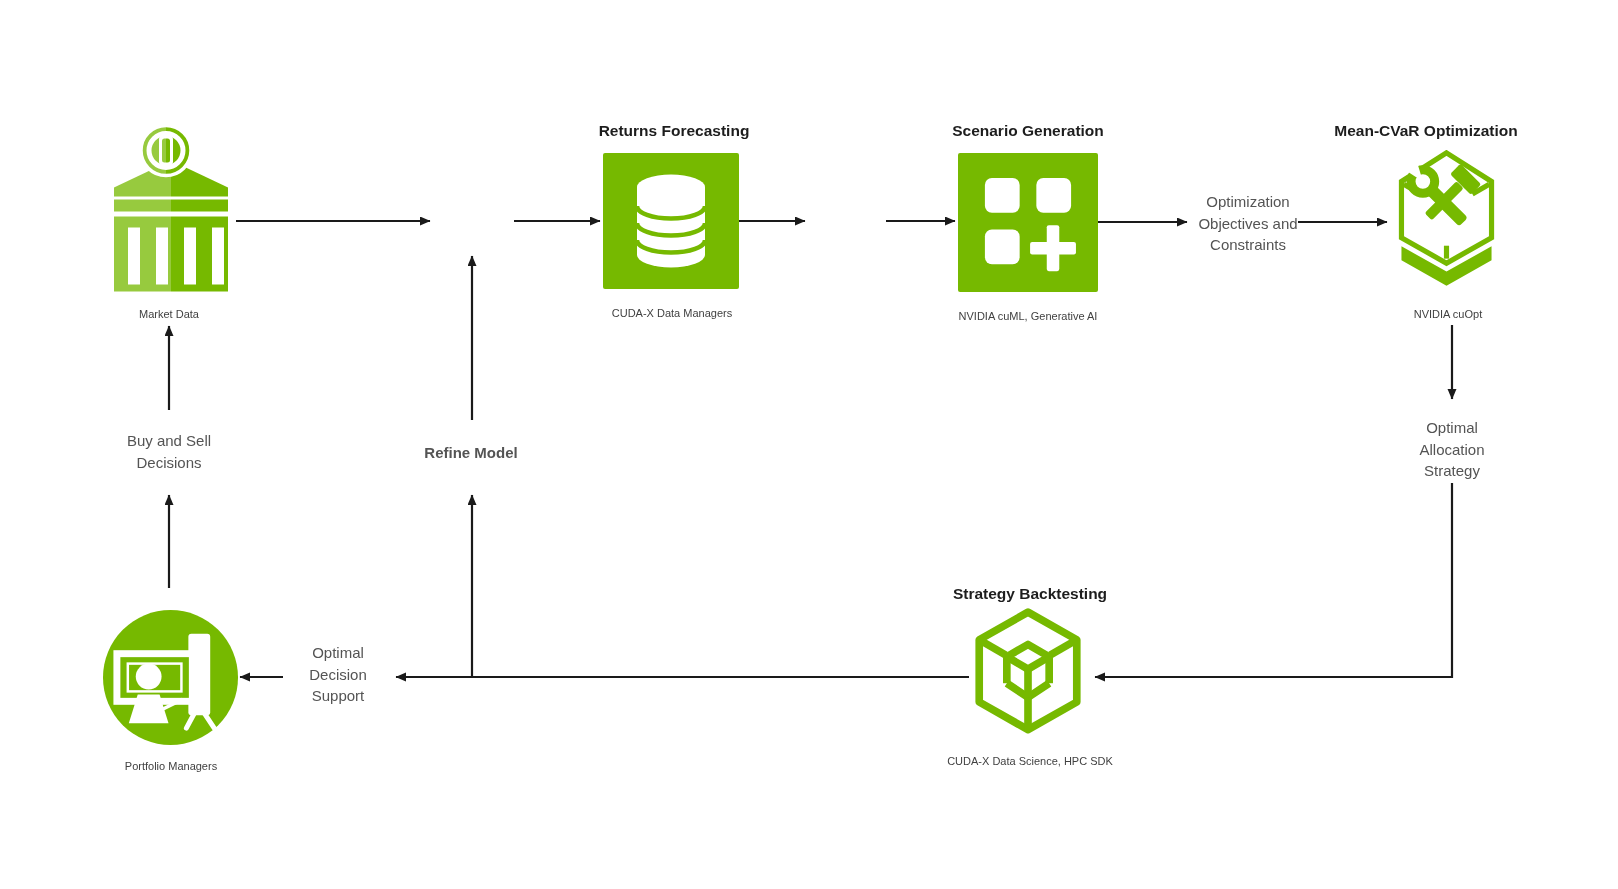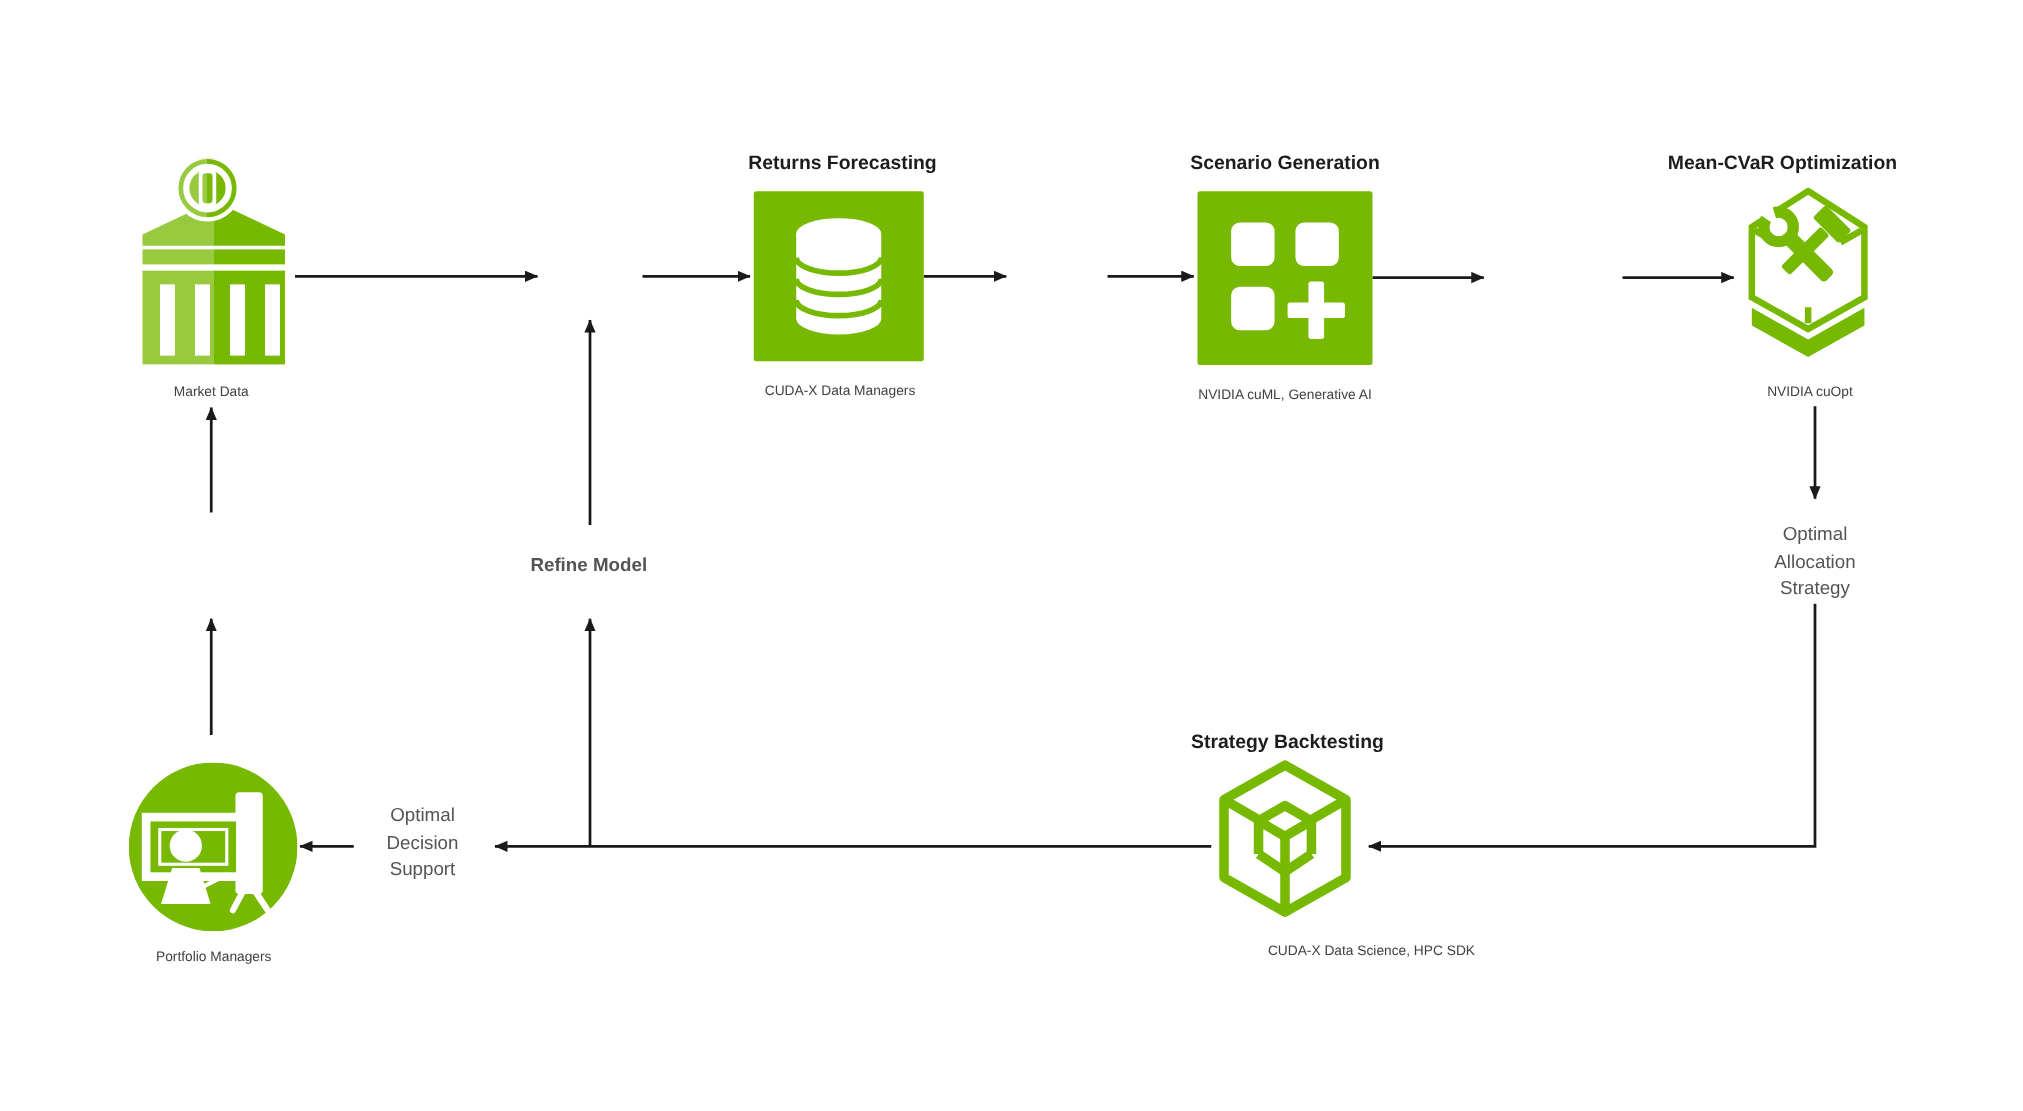--- a/index.html
+++ b/index.html
@@ -121,52 +121,61 @@
         <line x1="91.5" y1="27" x2="69" y2="40"></line>
         <polygon points="50,31 68,41.5 50,52 32,41.5"></polygon>
         <line x1="32" y1="41.5" x2="32" y2="64"></line>
         <line x1="68" y1="41.5" x2="68" y2="64"></line>
         <line x1="50" y1="52" x2="50" y2="76"></line>
         <polyline points="32,64 50,76 68,64"></polyline>
         <line x1="50" y1="76" x2="50" y2="103.5"></line>
       </g>
     </svg>
   </div>
-  <div class="abs caption" style="left:880px;top:752px;text-align:right;">CUDA-X Data Science, HPC SDK</div>
+  <div class="abs caption" style="left:880px;top:752px;">CUDA-X Data Science, HPC SDK</div>
 
   <div class="abs" style="left:103px;top:610px;width:135px;height:135px;">
     <svg width="135" height="135" viewBox="0 0 136 136">
       <circle cx="68" cy="68" r="68" fill="#76B900"></circle>
       <rect x="86" y="24" width="22" height="82" rx="3" fill="#ffffff"></rect>
       <g stroke="#ffffff" stroke-width="5" stroke-linecap="round">
         <line x1="92" y1="104" x2="84" y2="119"></line>
         <line x1="102" y1="104" x2="112" y2="119"></line>
       </g>
       <rect x="14" y="44" width="76" height="48" fill="#76B900" stroke="#ffffff" stroke-width="7"></rect>
       <rect x="25" y="54" width="54" height="28" fill="none" stroke="#ffffff" stroke-width="2.5"></rect>
       <circle cx="46" cy="67" r="13" fill="#ffffff"></circle>
       <polygon points="26,114 66,114 57,85 35,85" fill="#ffffff"></polygon>
       <line x1="60" y1="100" x2="80" y2="90" stroke="#ffffff" stroke-width="3.5"></line>
     </svg>
   </div>
   <div class="abs caption" style="left:21px;top:757px;">Portfolio Managers</div>
 
 
 
+  <div class="abs flow-label" style="left:1148px;top:191px;">
+    <div>Optimization</div>
+    <div>Objectives and</div>
+    <div>Constraints</div>
+  </div>
 
   <div class="abs flow-label" style="left:1352px;top:417px;">
     <div>Optimal</div>
     <div>Allocation</div>
     <div>Strategy</div>
   </div>
 
   <div class="abs flow-label" style="left:371px;top:442px;font-weight:bold;">
     <div>Refine Model</div>
   </div>
 
+  <div class="abs flow-label" style="left:69px;top:430px;">
+    <div>Buy and Sell</div>
+    <div>Decisions</div>
+  </div>
 
   <div class="abs flow-label" style="left:238px;top:642px;">
     <div>Optimal</div>
     <div>Decision</div>
     <div>Support</div>
   </div>
 
 </div>
 
 </body></html>

